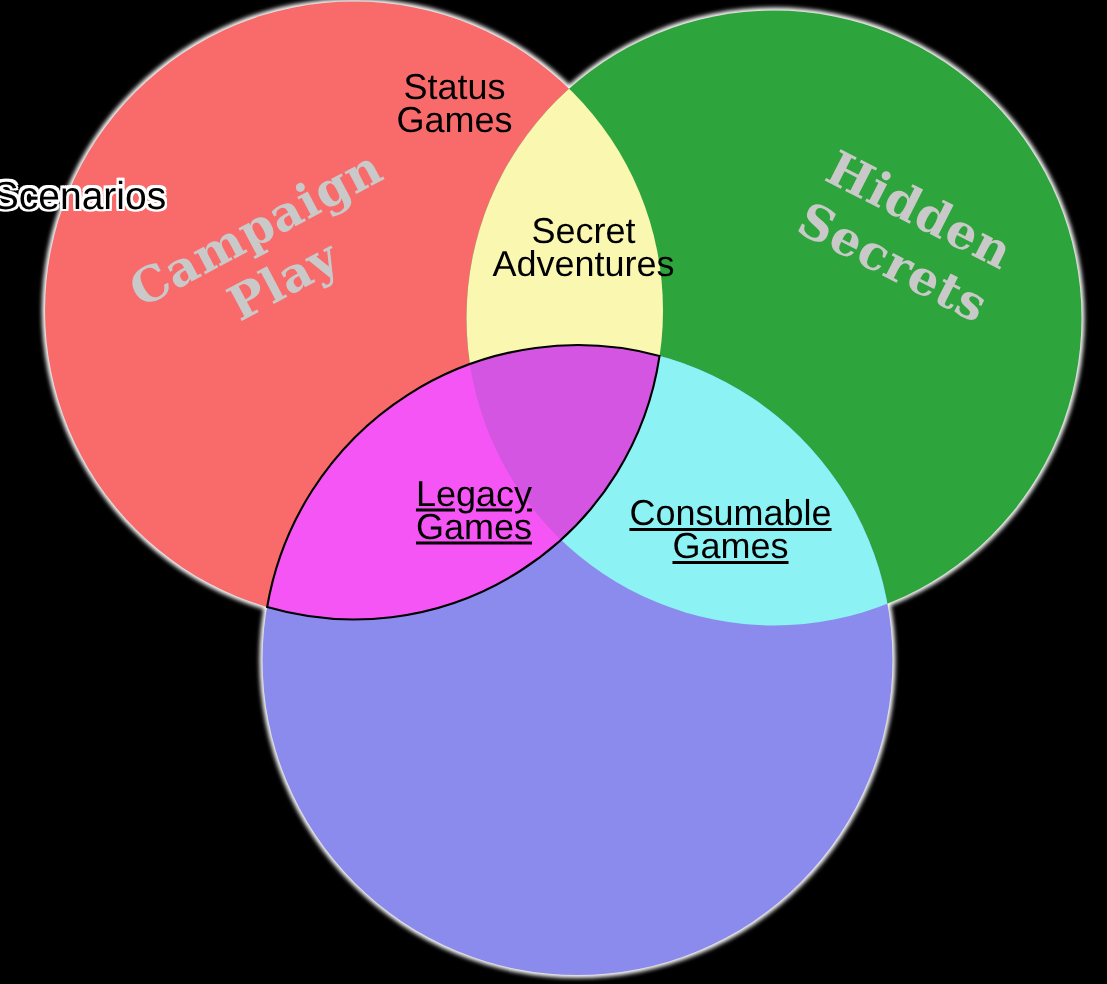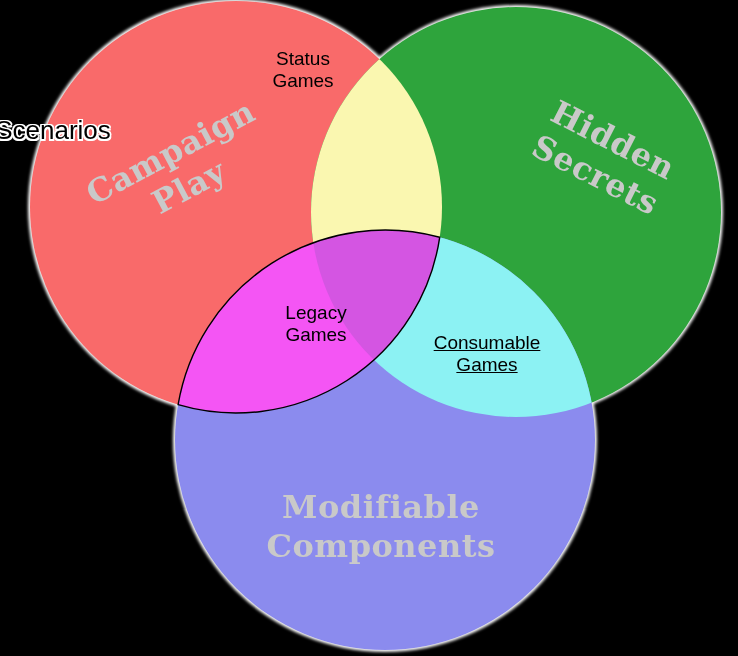--- a/index.html
+++ b/index.html
@@ -1,21 +1,21 @@
 <!DOCTYPE html>
 <html><head>
 <meta charset="utf-8">
 <style>
   html,body{margin:0;padding:0;background:#000;}
   .stage{position:relative;width:738px;height:656px;background:#000;overflow:hidden;
          font-family:"Liberation Sans",sans-serif;}
   .stage svg{position:absolute;left:0;top:0;}
   .vlabel{position:absolute;white-space:pre-line;text-align:center;
           transform:translate(-50%,-50%);}
-  .sans{font-family:"Liberation Sans",sans-serif;font-size:19px;line-height:22px;
+  .sans{font-family:"Liberation Sans",sans-serif;font-size:24px;line-height:22px;
         color:#000;}
   .serif{font-family:"DejaVu Serif","Liberation Serif",serif;font-weight:bold;
          font-size:32px;line-height:39px;color:#C9C9C9;letter-spacing:0.5px;}
   .outlined{font-size:26px;
     text-shadow:-1.5px -1.5px 0 #fff, 1.5px -1.5px 0 #fff,
                 -1.5px  1.5px 0 #fff, 1.5px  1.5px 0 #fff,
                 -1.5px 0 0 #fff, 1.5px 0 0 #fff, 0 -1.5px 0 #fff, 0 1.5px 0 #fff;}
   .right-aligned{transform:none;text-align:right;}
 </style>
 </head>
@@ -56,25 +56,25 @@
 
     <path d="M 178.1 404.7 A 206 206 0 0 0 439.7 237.3 A 210 210 0 0 0 178.1 404.7 Z" fill="none" stroke-width="1.4" stroke="#000000"></path>
   </svg>
 
   <div class="vlabel serif" style="left:180px;top:170px;transform:translate(-50%,-50%) rotate(-28deg);">Campaign
 Play</div>
 
   <div class="vlabel serif" style="left:604px;top:158px;transform:translate(-50%,-50%) rotate(27deg);">Hidden
 Secrets</div>
 
-  <div class="vlabel serif" style="left:381px;top:527px;">Modifiable
-Components</div>
 
+  <div class="vlabel sans" style="left:389px;top:166px;">Secret
+Adventures</div>
 
-  <div class="vlabel sans" style="left:316px;top:324px;">Legacy
+  <div class="vlabel sans" style="left:316px;top:341px;text-decoration:underline;">Legacy
 Games</div>
 
   <div class="vlabel sans" style="left:487px;top:354px;text-decoration:underline;">Consumable
 Games</div>
 
   <div class="vlabel sans outlined" style="left:53px;top:130px;">Scenarios</div>
 
   <div class="vlabel sans" style="left:303px;top:70px;">Status
 Games</div>
 

